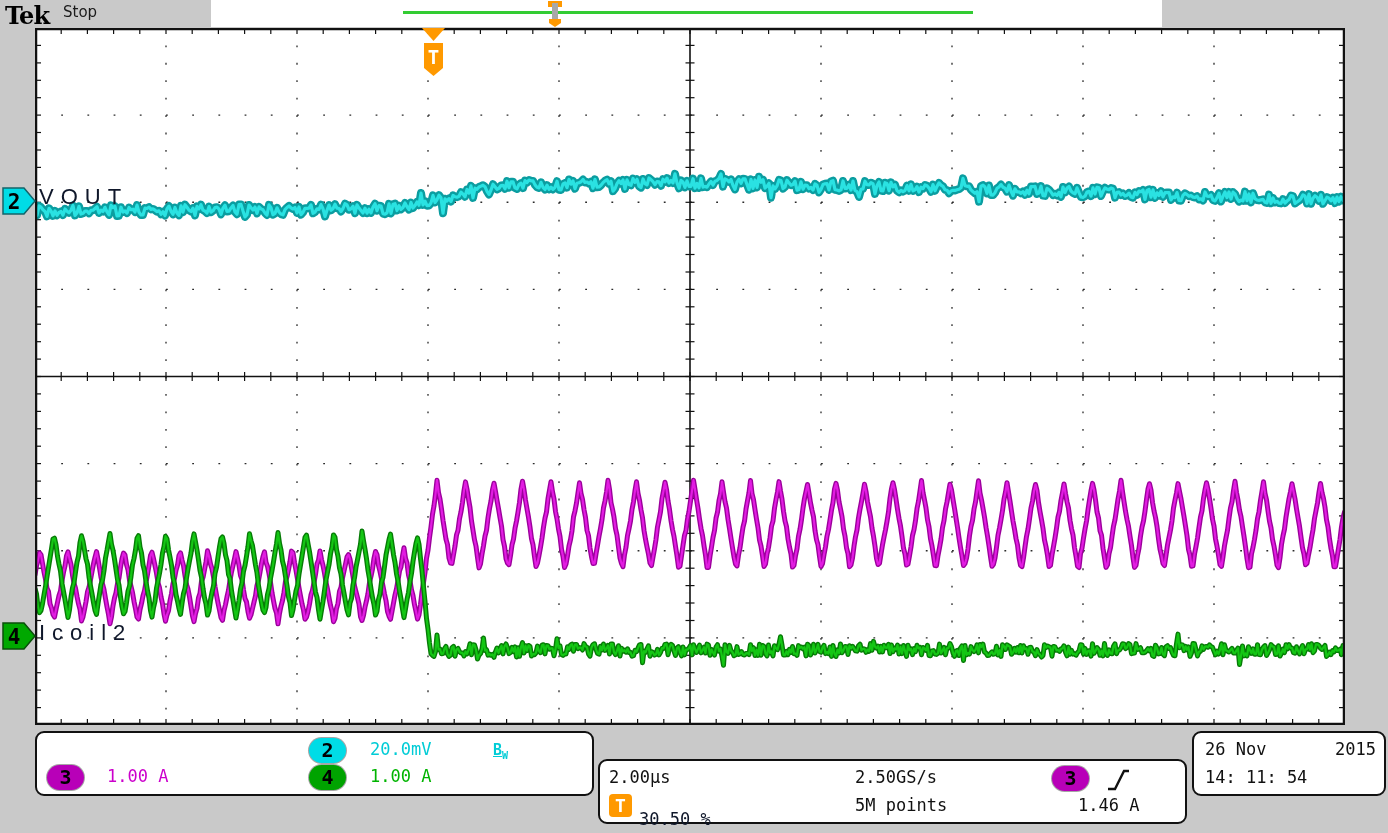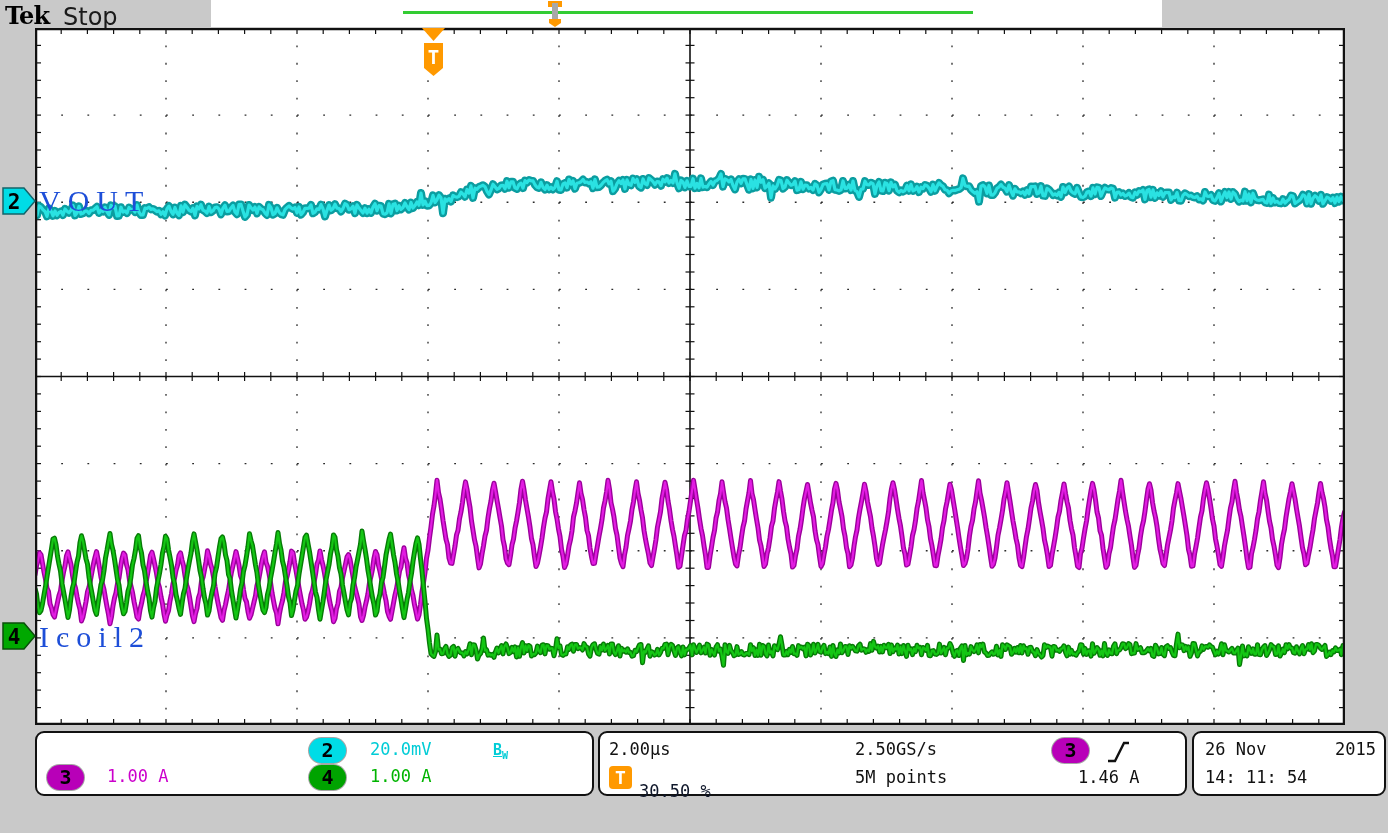--- a/index.html
+++ b/index.html
@@ -4,25 +4,25 @@
 <style>
   html,body{margin:0;padding:0;}
   body{
     width:1388px;height:833px;overflow:hidden;background:#c9c9c9;
     font-family:"DejaVu Sans Mono",monospace;position:relative;
   }
   .abs{position:absolute;}
   .tek-logo{position:absolute;left:5px;top:1px;font-family:"DejaVu Serif",serif;
     font-weight:bold;font-size:24px;color:#000;letter-spacing:-1px;}
   .acq-status{position:absolute;left:63px;top:3px;font-family:"DejaVu Sans",sans-serif;
-    font-size:24px;color:#1a1a1a;}
+    font-size:15px;color:#1a1a1a;}
   .msg-strip{position:absolute;left:211px;top:0;width:951px;height:27px;background:#ffffff;}
   .rec-line{position:absolute;left:192px;top:11px;width:570px;height:3px;background:#33cc33;}
-  .wave-label{position:absolute;font-family:Liberation Serif, serif;
-    font-size:30px;letter-spacing:7px;color:#1d4ed8;z-index:5;}
+  .wave-label{position:absolute;font-family:Liberation Sans, sans-serif;
+    font-size:22px;letter-spacing:7px;color:#0f172a;z-index:5;}
   .box{position:absolute;background:#ffffff;border:2px solid #111;border-radius:9px;top:731px;height:61px;z-index:4;}
   .badge{position:absolute;width:37px;height:25px;border-radius:13px;text-align:center;
     font-weight:bold;font-size:20px;line-height:25px;color:#000;box-shadow:0 0 0 1px rgba(0,0,0,0.35);}
   .rtext{position:absolute;font-size:17px;color:#111;white-space:pre;}
   .tbadge{position:absolute;width:23px;height:23px;background:#ff9900;color:#fff;
     font-weight:bold;font-size:18px;line-height:23px;text-align:center;border-radius:4px;}
   .bw{position:absolute;color:#00ccd6;font-weight:bold;font-size:15px;}
   .bw sub{font-size:10px;}
   svg{display:block;}
 </style>
@@ -356,21 +356,21 @@
 <div class="box" style="left:35px;width:555px;">
   <span class="badge" style="left:272px;top:5px;background:#00dce6;">2</span>
   <span class="rtext" style="left:333px;top:6px;color:#00ccd6;">20.0mV</span>
   <span class="bw" style="left:456px;top:8px;text-decoration:underline;"><span>B</span><sub>W</sub></span>
   <span class="badge" style="left:10px;top:32px;background:#b800b8;">3</span>
   <span class="rtext" style="left:70px;top:33px;color:#cc00cc;">1.00 A</span>
   <span class="badge" style="left:272px;top:32px;background:#00a300;">4</span>
   <span class="rtext" style="left:333px;top:33px;color:#00b400;">1.00 A</span>
 </div>
 
-<div class="box" style="left:598px;width:585px;">
+<div class="box" style="left:598px;width:585px;margin-top:28px;">
   <span class="rtext" style="left:9px;top:6px;">2.00µs</span>
   <span class="rtext" style="left:255px;top:6px;">2.50GS/s</span>
   <span class="badge" style="left:452px;top:5px;background:#b800b8;">3</span>
   <svg class="abs" style="left:505px;top:4px;" width="26" height="28" viewBox="0 0 26 28">
     <path d="M3,24 H10 L19,6 H24" stroke="#111" stroke-width="2.4" fill="none"></path>
   </svg>
   <span class="tbadge" style="left:9px;top:33px;">T</span>
   <span class="rtext" style="left:39px;top:48px;color:#0f172a;">30.50 %</span>
   <span class="rtext" style="left:255px;top:34px;">5M points</span>
   <span class="rtext" style="left:478px;top:34px;">1.46 A</span>

